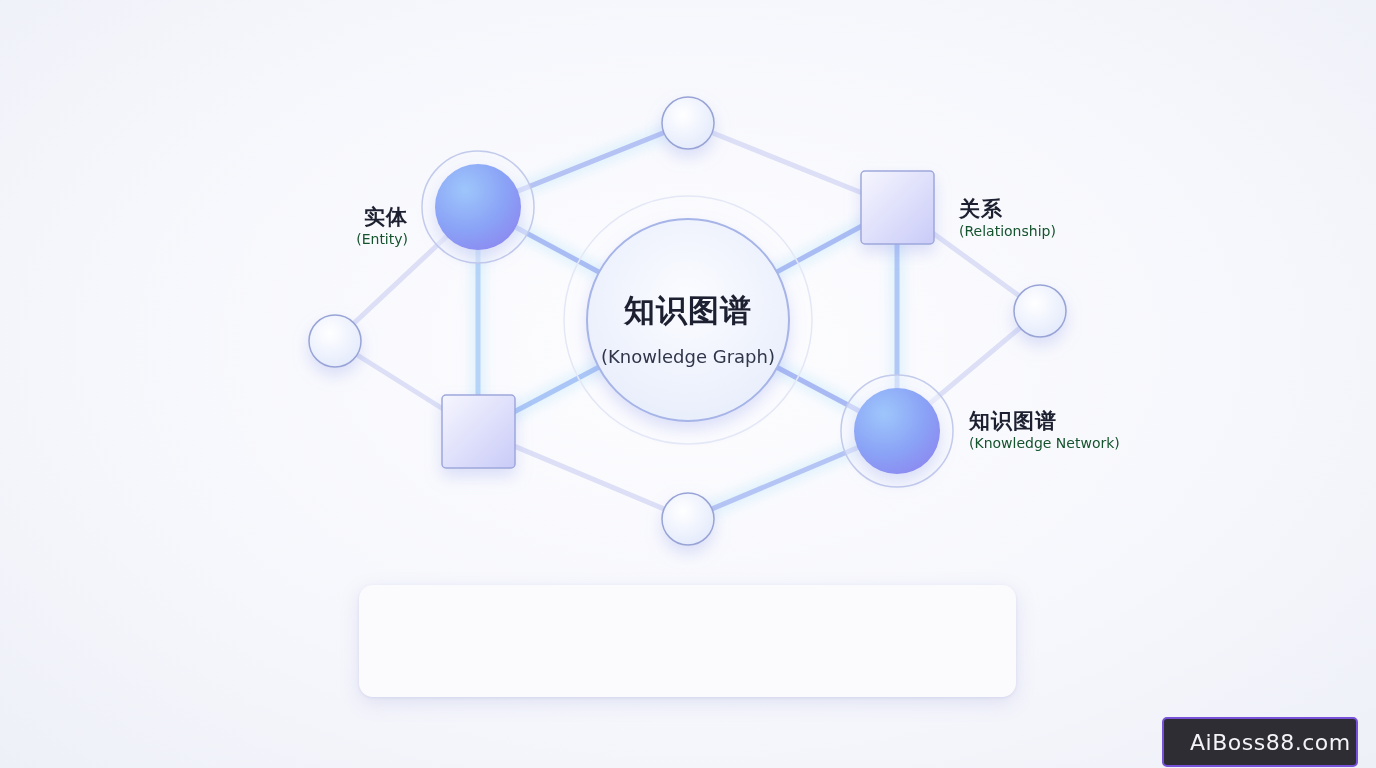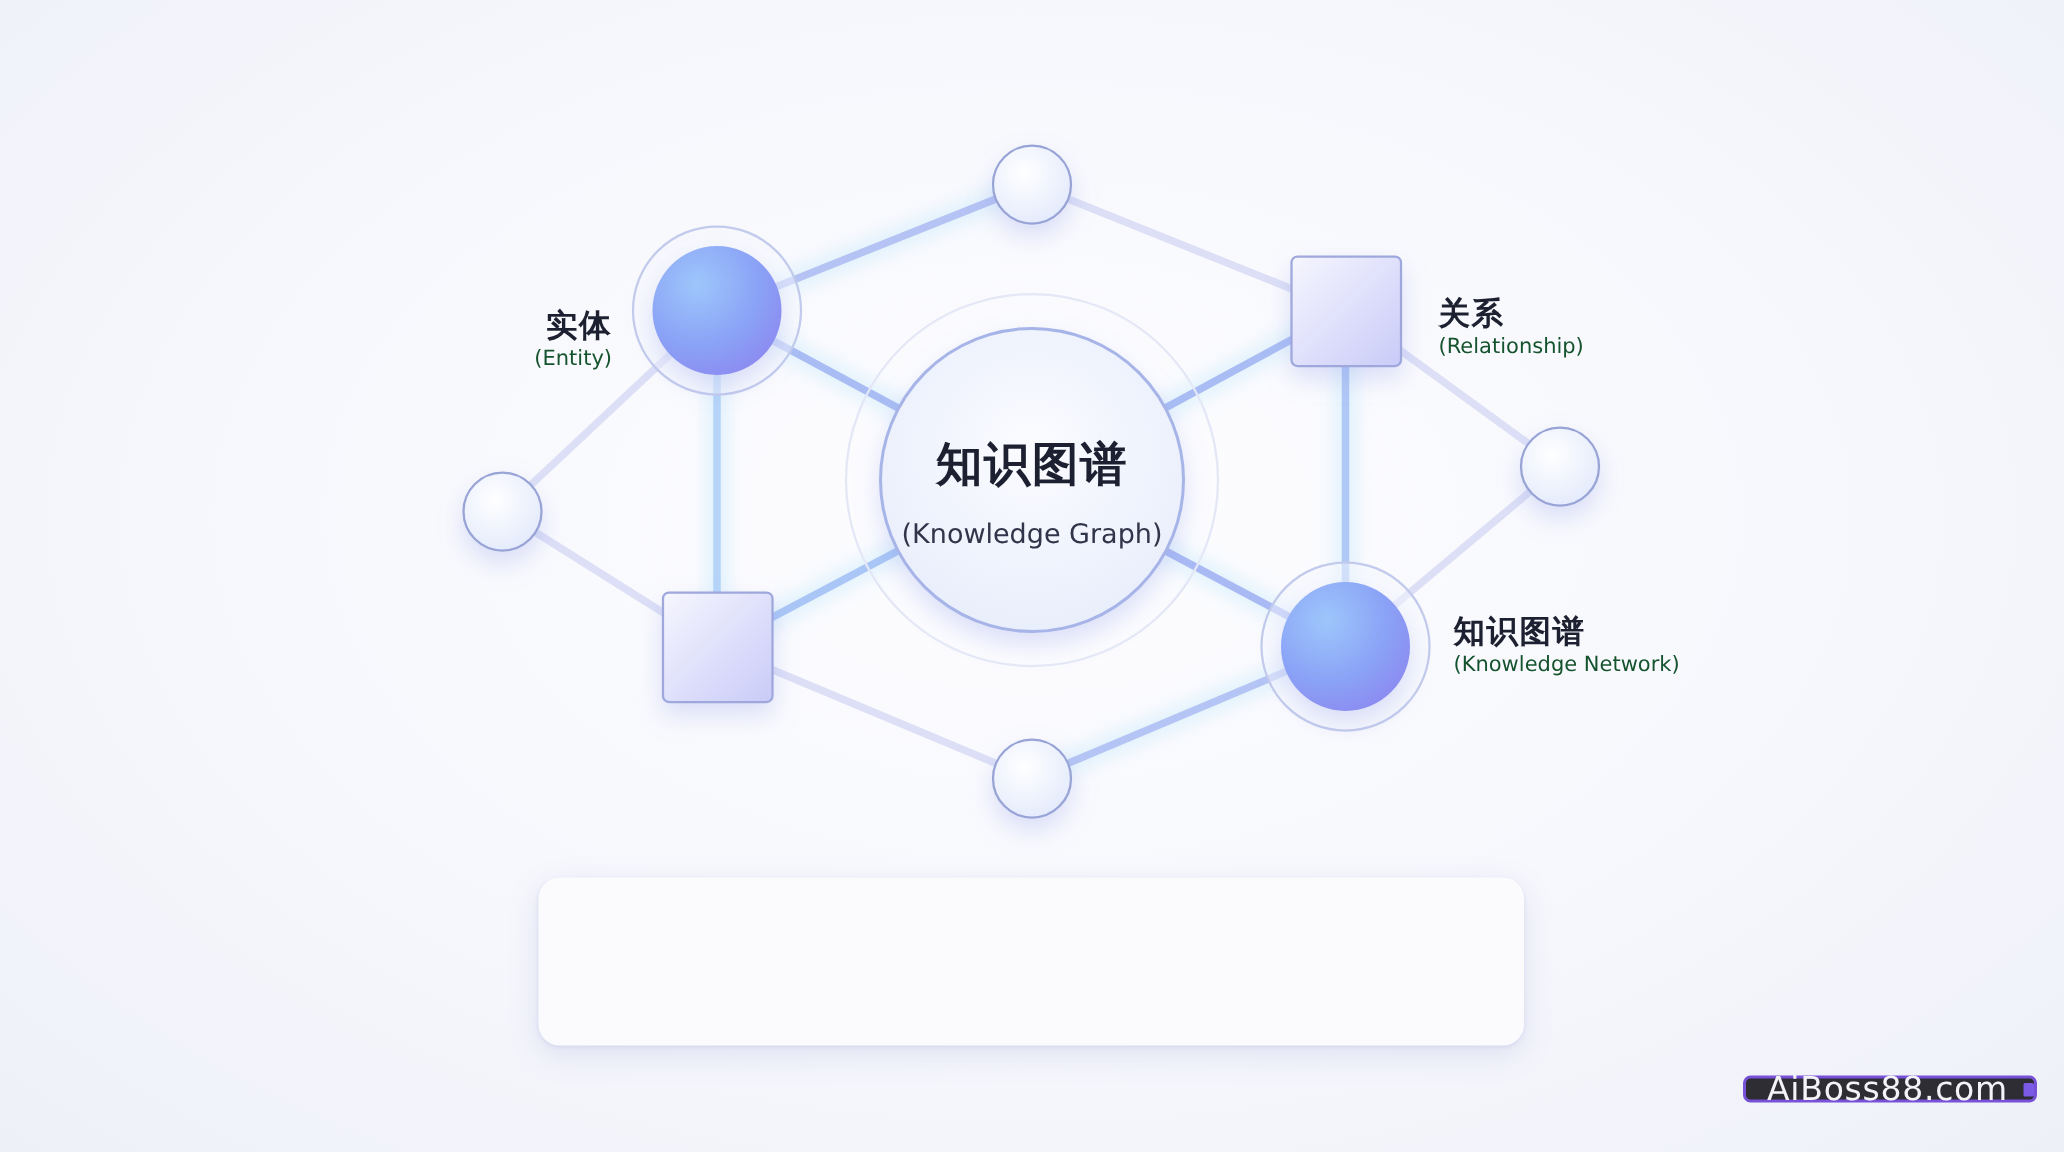--- a/index.html
+++ b/index.html
@@ -18,23 +18,23 @@
   .center-text .zh { font-size:31px; font-weight:bold; color:#1d2030; letter-spacing:1px; line-height:40px; }
   .center-text .en { font-size:18px; color:#30354a; line-height:24px; margin-top:15px; }
   .card {
     position:absolute; left:359px; top:585px; width:657px; height:112px;
     background:#fbfbfe; border-radius:14px;
     box-shadow: 0 6px 20px rgba(120,130,200,0.18), 0 1px 3px rgba(120,130,200,0.15);
   }
   .card .title { position:absolute; left:24px; top:20px; font-size:26px; font-weight:bold; color:#15171f; white-space:nowrap; }
   .card .desc { position:absolute; left:24px; top:70px; font-size:16px; color:#22252f; white-space:nowrap; }
   .badge {
-    position:absolute; left:1162px; top:717px; width:196px; height:18px;
+    position:absolute; left:1162px; top:717px; width:196px; height:50px;
     background:#2d2d33; border:2px solid #7752d8; border-radius:5px;
-    display:flex; align-items:center; box-sizing:border-box; padding-left:14px;
+    display:flex; align-items:center; box-sizing:border-box; padding-left:26px;
   }
   .badge .txt { font-family:"DejaVu Sans", sans-serif; font-size:22px; color:#f4f4f8; letter-spacing:0.5px; }
   .badge .sq { width:9px; height:9px; background:#7b5ae6; border-radius:1px; margin-left:10px; }
 </style>
 </head>
 <body>
 
 <svg class="graph" width="1376" height="768" viewBox="0 0 1376 768">
   <defs>
     <linearGradient id="edgeGlow" x1="0" y1="0" x2="1" y2="0">

